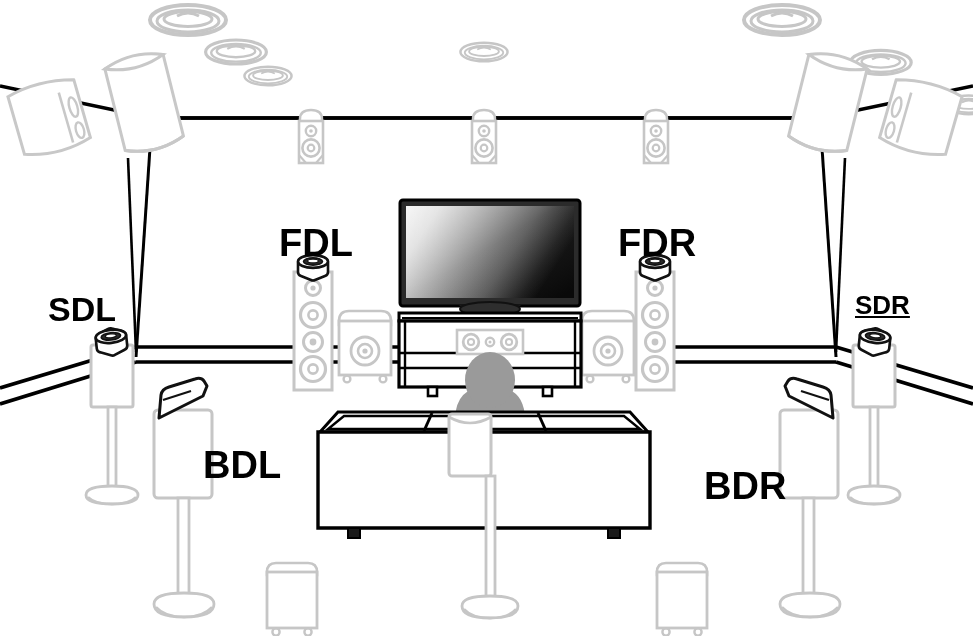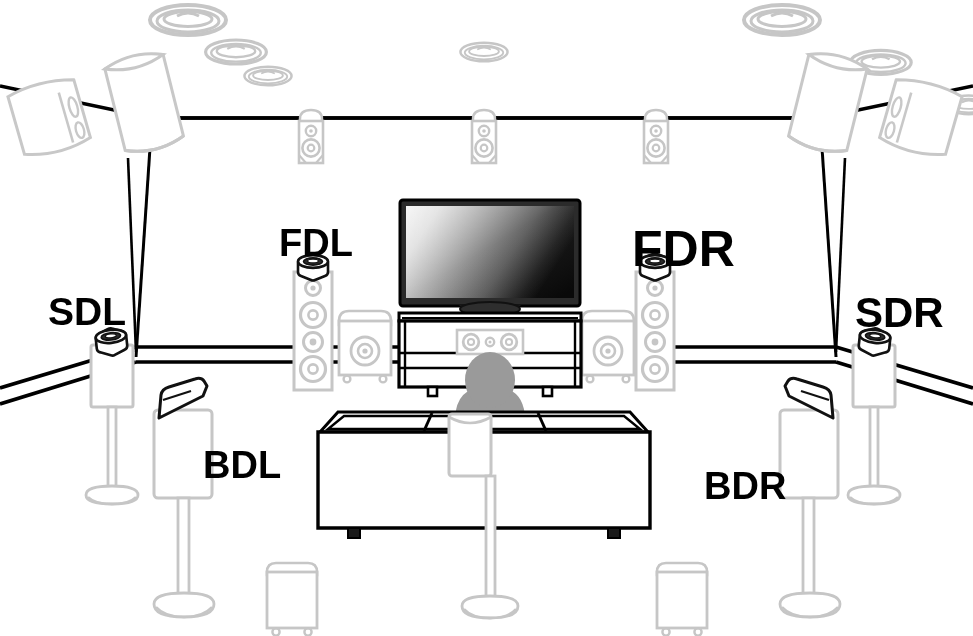--- a/index.html
+++ b/index.html
@@ -289,19 +289,19 @@
       <path d="M 780 604 q 0 -11 30 -11 q 30 0 30 11 q 0 13 -30 13 q -30 0 -30 -13 z" fill="#fff" stroke="#c6c6c6" stroke-width="2.8"></path>
       <path d="M 782 607 q 9 10 28 10 q 19 0 28 -10" fill="none" stroke="#c6c6c6" stroke-width="2.4"></path>
       <g transform="translate(809,414) scale(-1,1)">
         <use href="#wedgeTop"></use>
       </g>
     </g>
 
   </svg>
 
   <div class="lbl" style="left: 279px; top: 224px; font-size: 38px;">FDL</div>
-  <div class="lbl" style="left: 632px; top: 224px; font-size: 50px;">FDR</div>
-  <div class="lbl" style="left: 48px; top: 292px; font-size: 39px;">SDL</div>
-  <div class="lbl" style="left: 855px; top: 292px; font-size: 42px;">SDR</div>
+  <div class="lbl" style="left: 618px; top: 224px; font-size: 38px;">FDR</div>
+  <div class="lbl" style="left: 48px; top: 292px; font-size: 34px;">SDL</div>
+  <div class="lbl" style="left: 855px; top: 292px; font-size: 26px; text-decoration: underline;">SDR</div>
   <div class="lbl" style="left: 203px; top: 446px; font-size: 38px;">BDL</div>
   <div class="lbl" style="left: 704px; top: 467px; font-size: 38px;">BDR</div>
 
 </div>
 
 </body></html>

